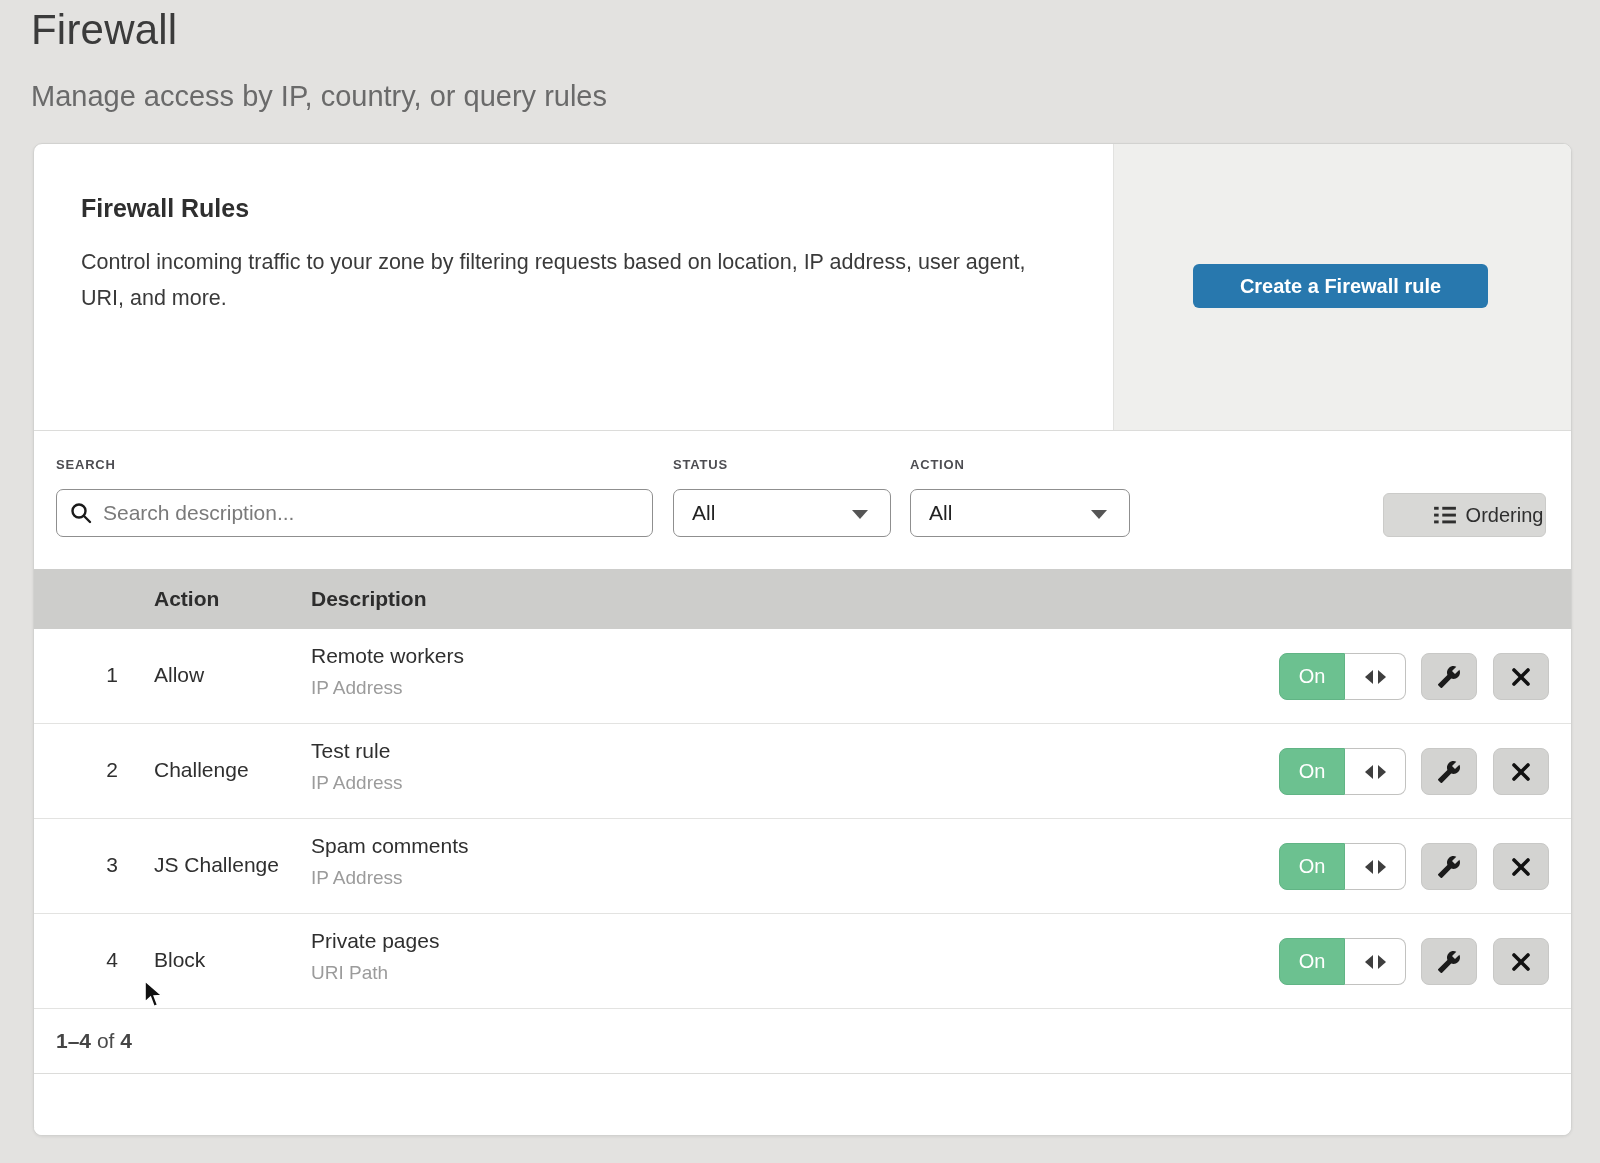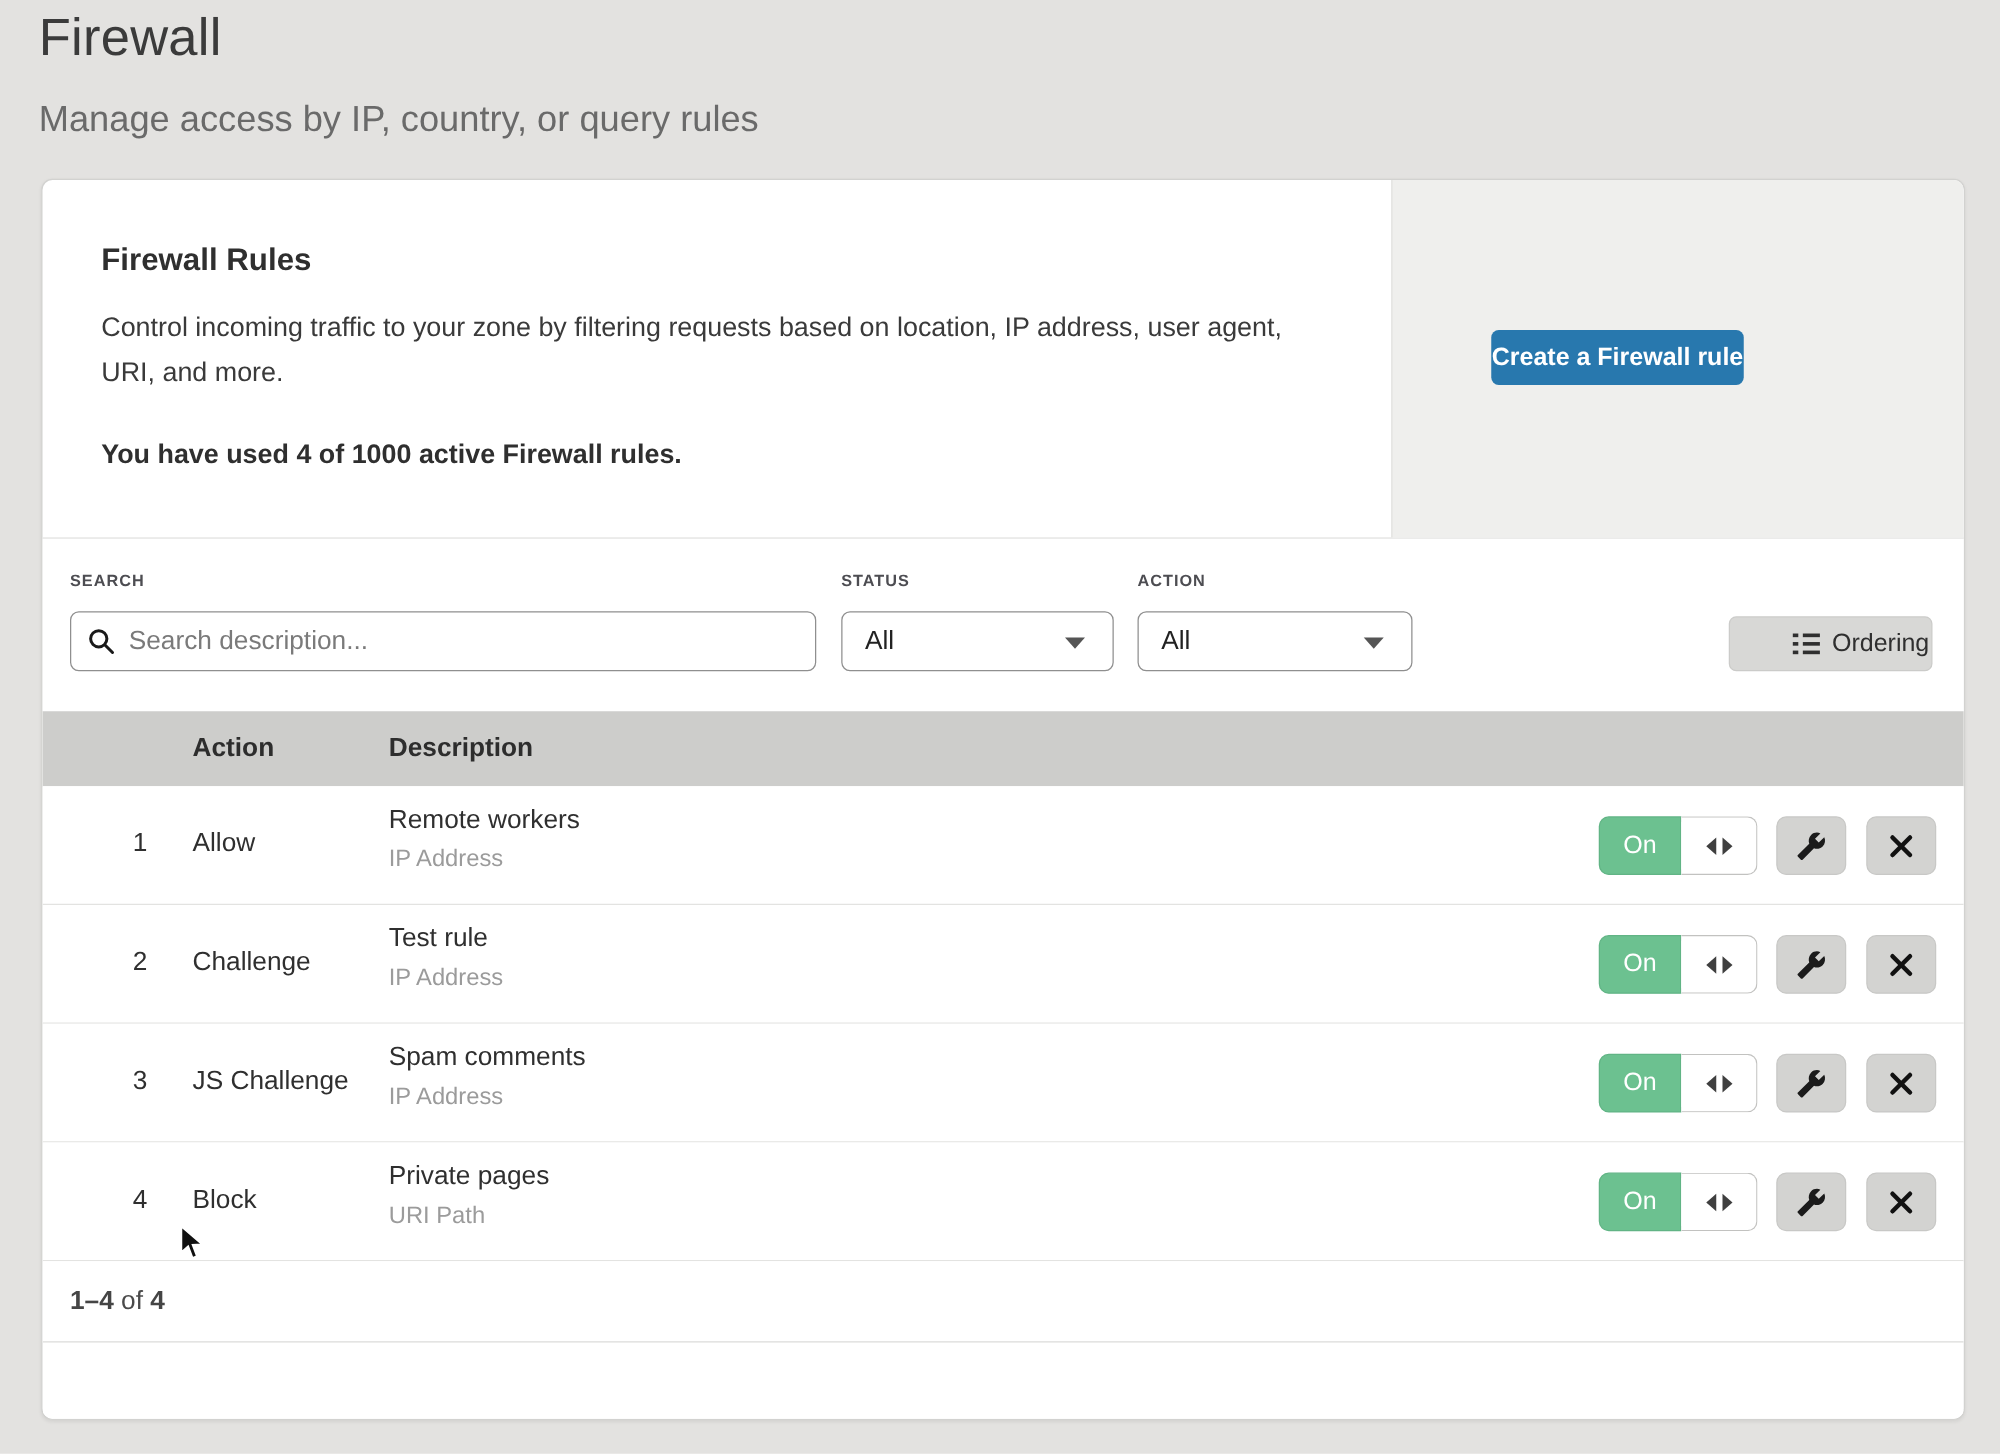--- a/index.html
+++ b/index.html
@@ -34,21 +34,21 @@
   
   .intro { position:absolute; left:0; top:0; width:100%; height:287px; border-bottom:1px solid #dcdcda; }
   .intro-heading { position:absolute; left:47px; top:50px; font-size:25px; font-weight:700; color:#2f2f2f; }
   .intro-desc { position:absolute; left:47px; top:100px; width:960px; font-size:21.5px; line-height:36px; color:#3a3a3a; }
   .intro-usage { position:absolute; left:47px; top:207px; font-size:21.5px; font-weight:700; color:#2f2f2f; }
   .intro-right {
     position:absolute; left:1079px; top:0; right:0; bottom:0;
     background:#efefed; border-left:1px solid #e2e2e0;
   }
   .create-btn {
-    position:absolute; left:79px; top:120px; width:202px; height:44px;
+    position:absolute; left:79px; top:120px; width:295px; height:44px;
     background:#2878ae; color:#fff; border:none; border-radius:6px;
     font-family:inherit; font-size:20px; font-weight:600; cursor:pointer;
   }
 
   
   .filters { position:absolute; left:0; top:287px; width:100%; height:138px; background:#fff; }
   .filter-label {
     position:absolute; top:26px; font-size:13px; font-weight:700;
     color:#4d4d52; letter-spacing:.8px;
   }
@@ -142,21 +142,20 @@
 <div class="stage">
 
   <div class="page-title">Firewall</div>
   <div class="page-subtitle">Manage access by IP, country, or query rules</div>
 
   <div class="card">
 
     <div class="intro">
       <div class="intro-heading">Firewall Rules</div>
       <div class="intro-desc">Control incoming traffic to your zone by filtering requests based on location, IP address, user agent, URI, and more.</div>
-      <div class="intro-usage">You have used 4 of 1000 active Firewall rules.</div>
       <div class="intro-right">
         <button class="create-btn">Create a Firewall rule</button>
       </div>
     </div>
 
     <div class="filters">
       <div class="filter-label search-label">SEARCH</div>
       <div class="search-wrap">
         <svg class="search-icon" viewBox="0 0 24 24" fill="none" stroke="#1a1a1a" stroke-width="2.4">
           <circle cx="10" cy="10" r="6.5"></circle>

